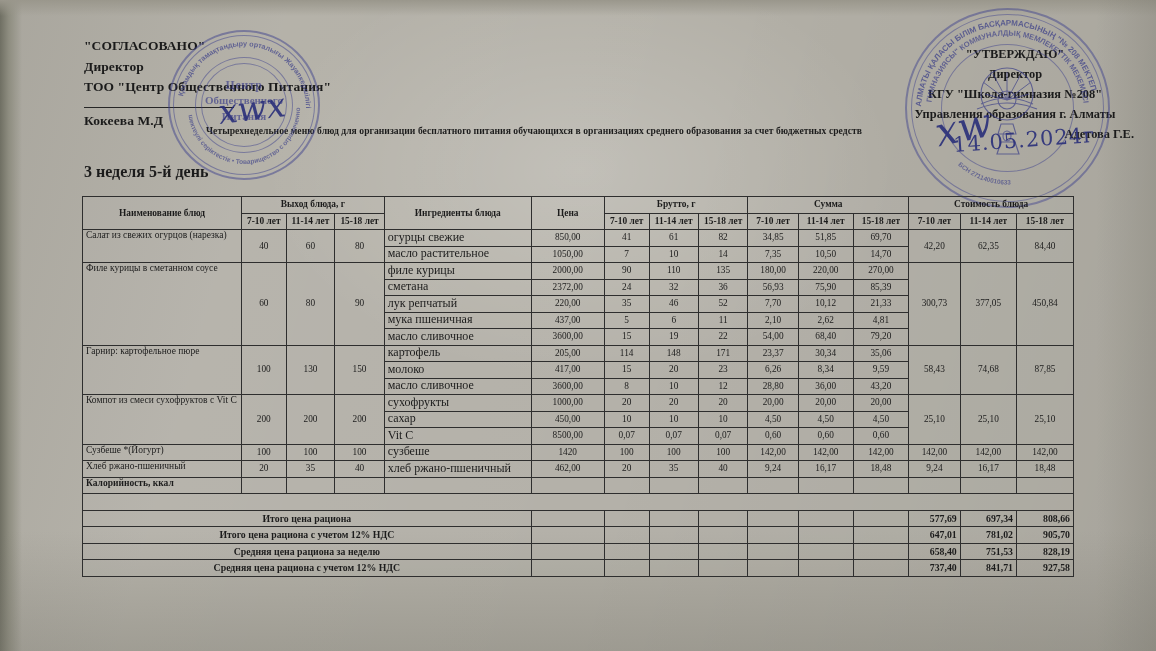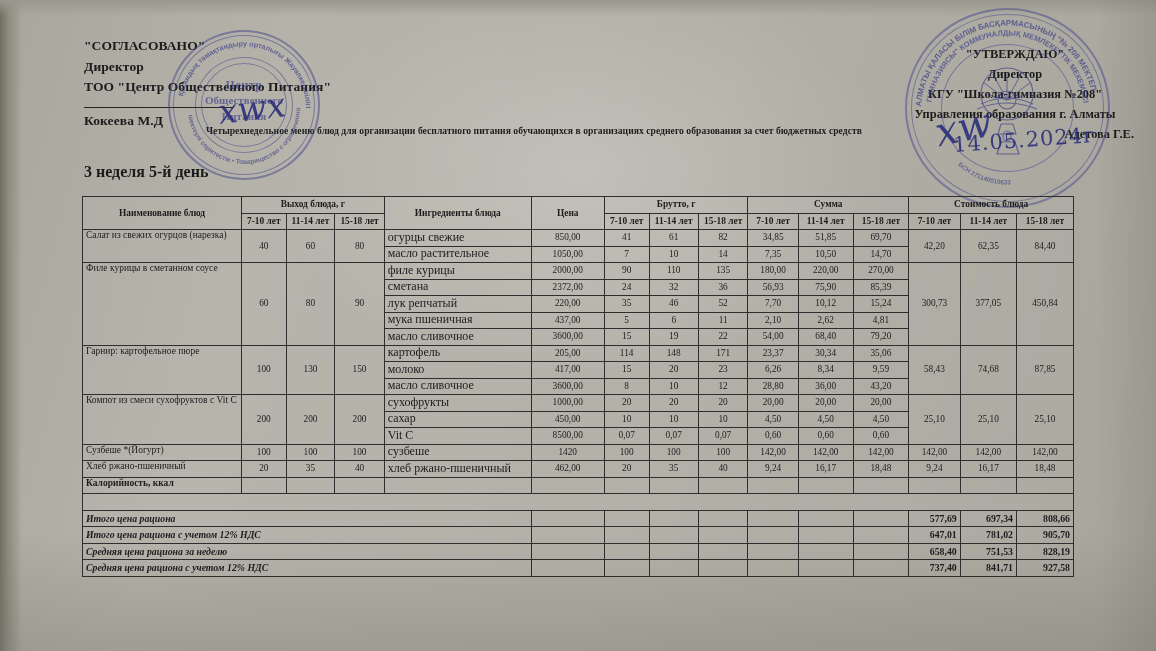--- a/index.html
+++ b/index.html
@@ -55,21 +55,21 @@
       font-size:9.3px;color:#1c1c1c;background:transparent;}
   table.menu td,table.menu th{
       border:1px solid #2e2e2e;padding:0 3px;height:15.5px;line-height:1.15;
       background:rgba(255,255,255,0.035);
   }
   table.menu th{font-weight:bold;text-align:center;font-size:9.4px;}
   .dish{text-align:left;vertical-align:top;padding-top:2px;font-size:9.5px;}
   .ing{text-align:left;font-size:12px;}
   .num{text-align:center;}
   .calrow td{font-weight:bold;}
-  .sum-label{font-style:italic;font-weight:bold;text-align:left;font-size:9.8px;padding-left:4px;}
+  .sum-label{font-weight:bold;text-align:center;font-size:9.8px;padding-left:4px;}
   .sum-val{text-align:right;font-weight:bold;font-size:9.8px;padding-right:4px;}
   .spacer td{border:none;height:11px;background:transparent;}
 </style>
 </head>
 <body>
 
 <div id="paper"></div>
 <div id="glare"></div>
 <div id="shade-left"></div>
 <div id="shade-top"></div>
@@ -248,21 +248,21 @@
           <td class="num">85,39</td>
         </tr>
         <tr>
           <td class="ing">лук репчатый</td>
           <td class="num">220,00</td>
           <td class="num">35</td>
           <td class="num">46</td>
           <td class="num">52</td>
           <td class="num">7,70</td>
           <td class="num">10,12</td>
-          <td class="num">15,24</td>
+          <td class="num">21,33</td>
         </tr>
         <tr>
           <td class="ing">мука пшеничная</td>
           <td class="num">437,00</td>
           <td class="num">5</td>
           <td class="num">6</td>
           <td class="num">11</td>
           <td class="num">2,10</td>
           <td class="num">2,62</td>
           <td class="num">4,81</td>

